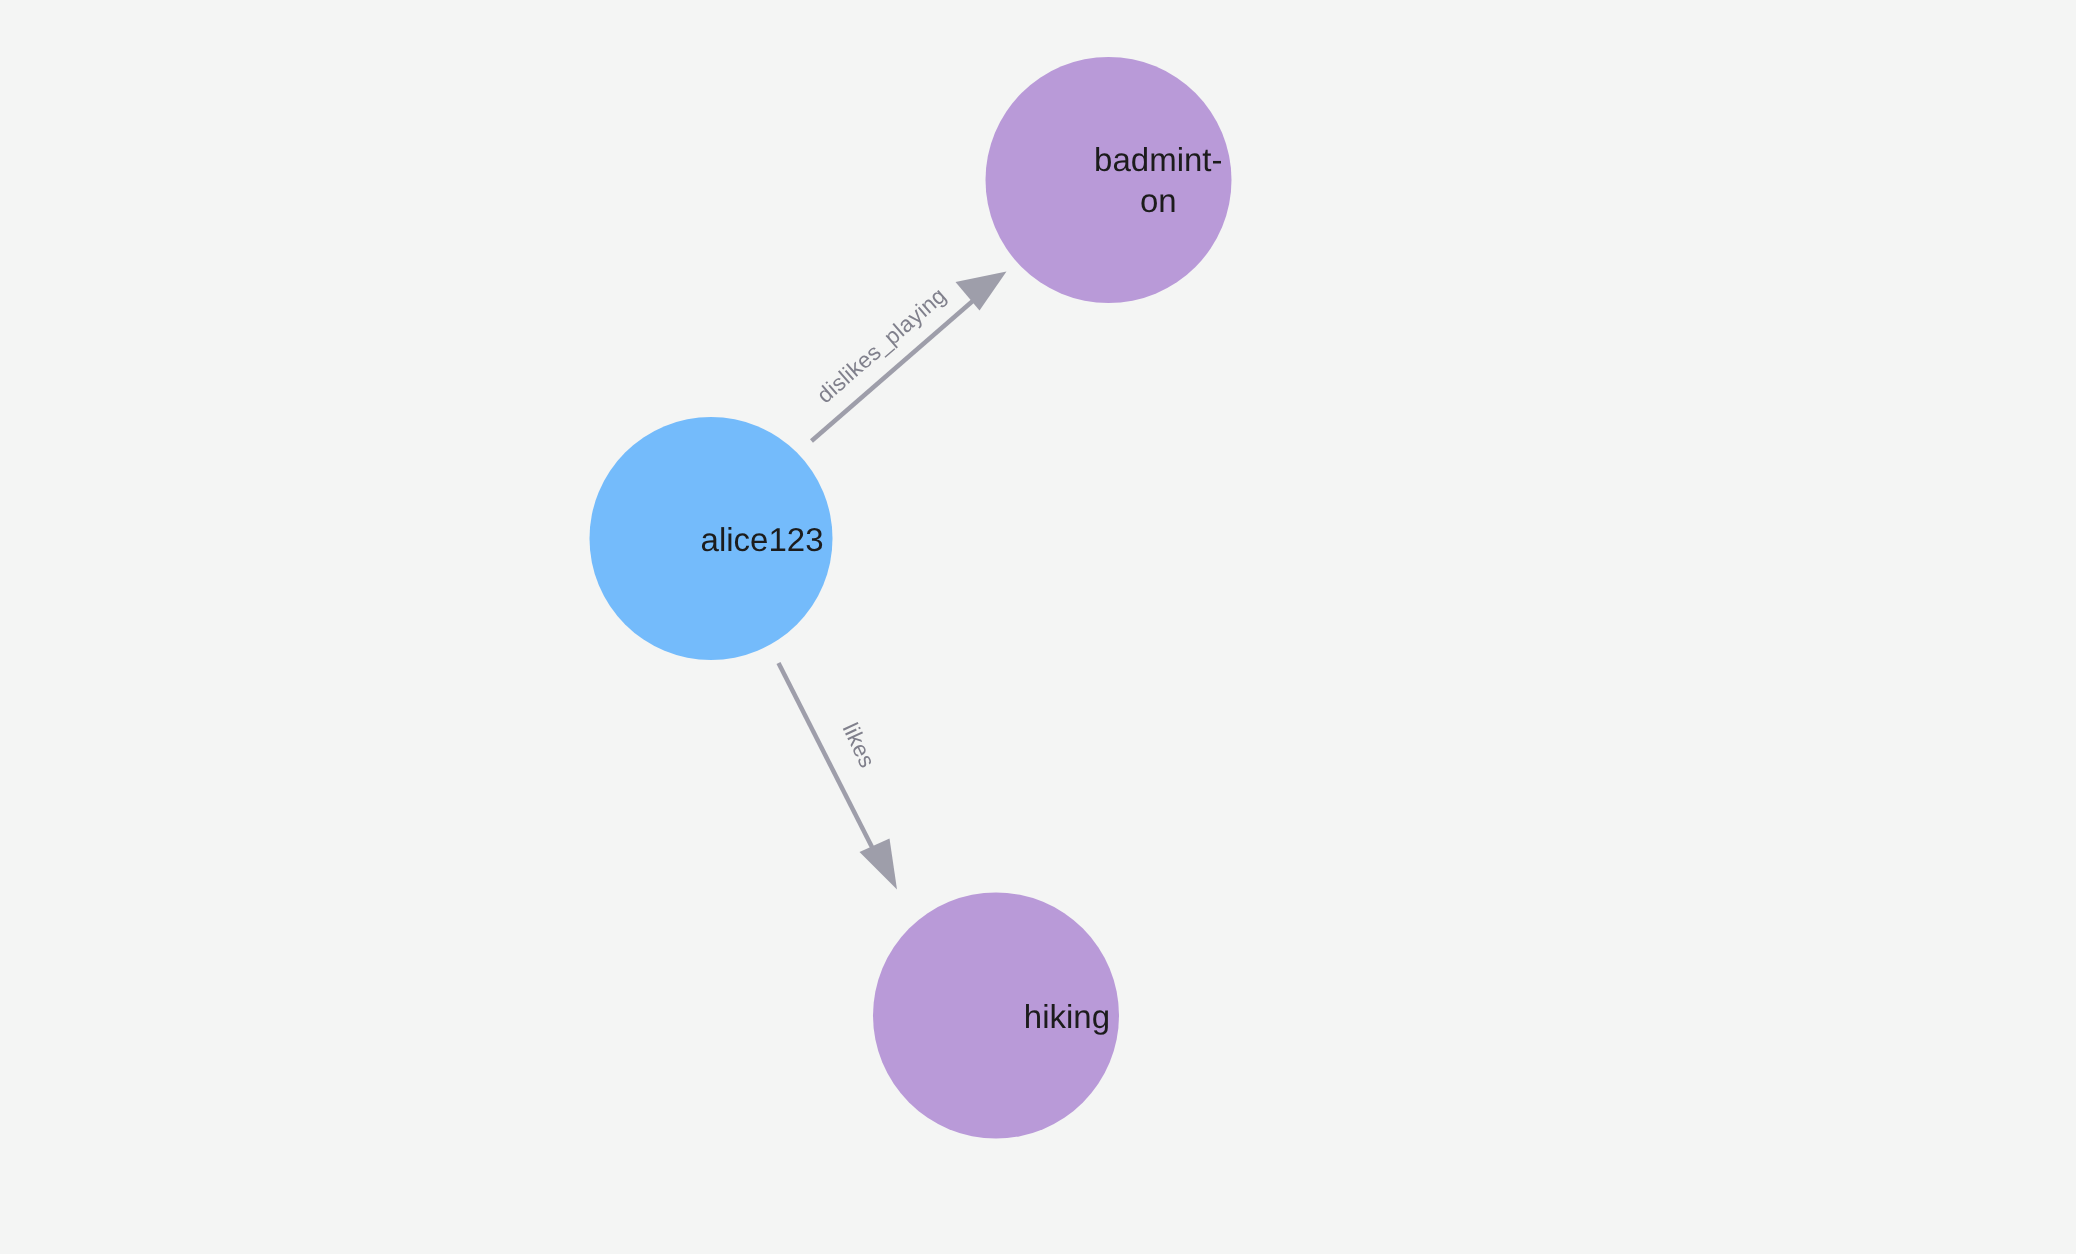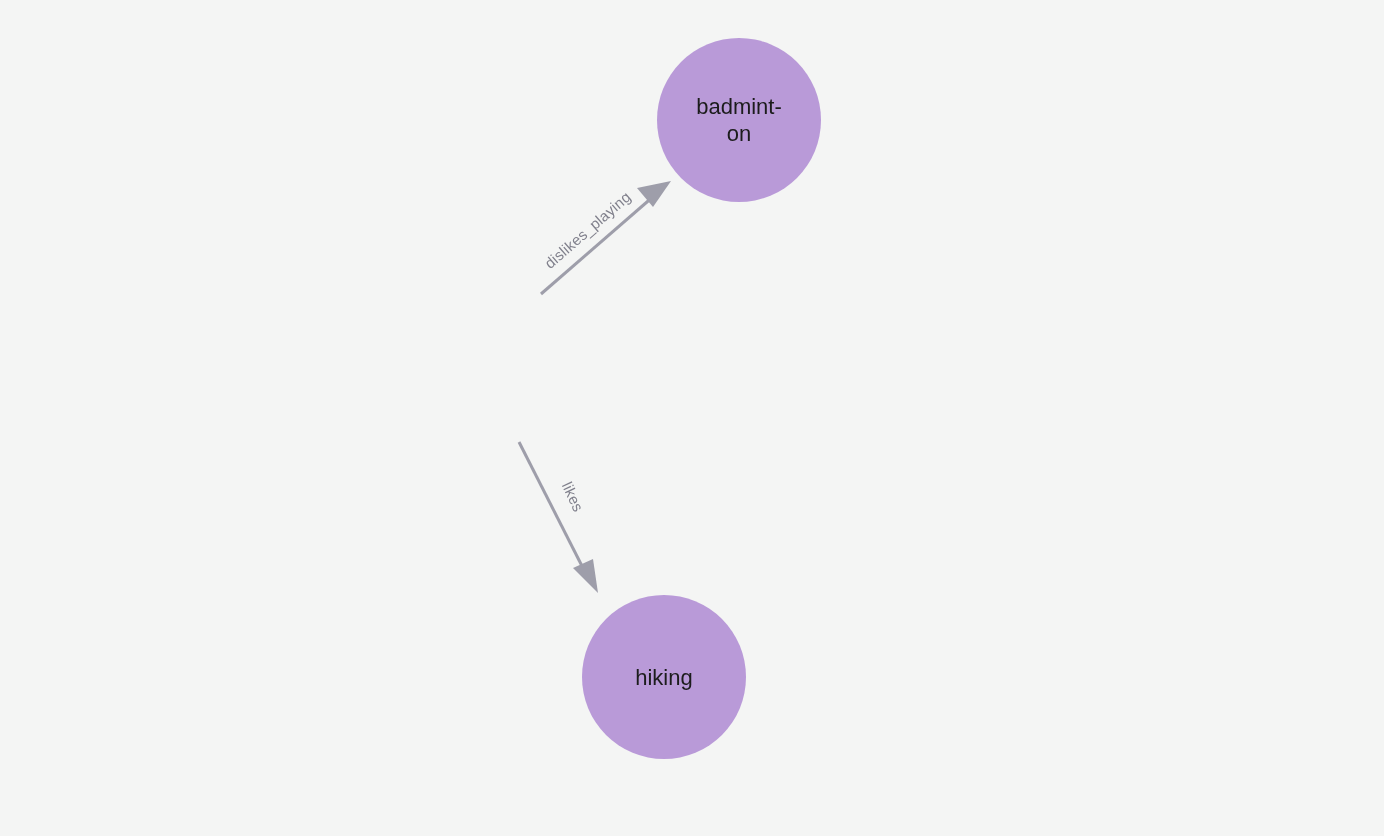--- a/index.html
+++ b/index.html
@@ -39,21 +39,21 @@
     fill: #80808c;
     font-family: "Liberation Sans", sans-serif;
     font-size: 15px;
     letter-spacing: 0.2px;
   }
   .node {
     position: absolute;
     border-radius: 50%;
     display: flex;
     align-items: center;
-    justify-content: center;
+    justify-content: flex-end;
     text-align: center;
     box-sizing: border-box;
   }
   .node-label {
     color: #1c1c1c;
     font-family: "Liberation Sans", sans-serif;
     font-size: 22px;
     line-height: 27px;
     white-space: pre-line;
     padding: 0 6px;
@@ -84,18 +84,21 @@
       <polygon class="edge-arrowhead" points="598,593 573,568 593,559"></polygon>
       <text class="edge-label-text" x="568" y="499" text-anchor="middle" transform="rotate(65 568 499)">likes</text>
     </g>
   </svg>
 
   <div class="node node-interest" style="left:657px; top:38px; width:164px; height:164px;">
     <span class="node-label">badmint-
 on</span>
   </div>
 
+  <div class="node node-person" style="left:393px; top:278px; width:162px; height:162px;">
+    <span class="node-label">alice123</span>
+  </div>
 
   <div class="node node-interest" style="left:582px; top:595px; width:164px; height:164px;">
     <span class="node-label">hiking</span>
   </div>
 
 </div>
 
 </body></html>

